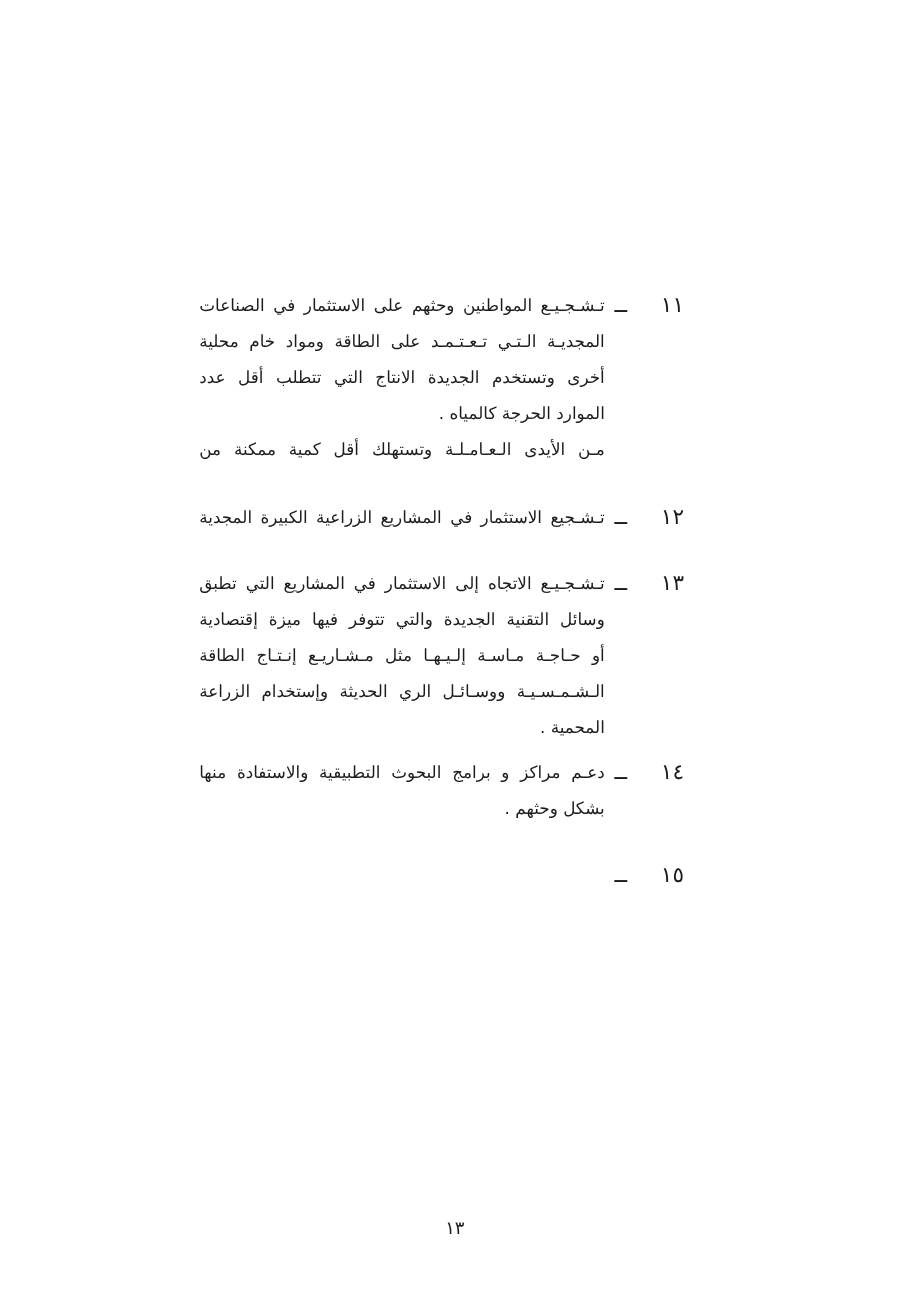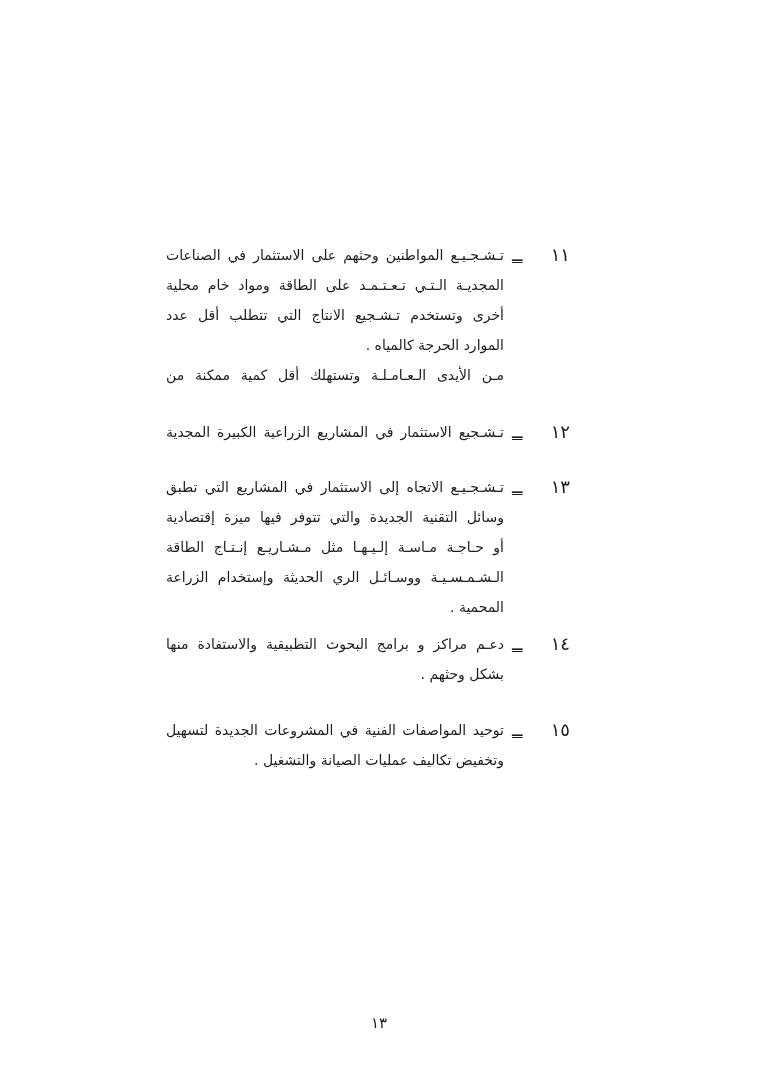--- a/index.html
+++ b/index.html
@@ -36,21 +36,20 @@
     flex: 0 0 58px;
     display: flex;
     justify-content: space-between;
     align-items: flex-start;
     font-size: 18px;
     line-height: 30px;
     white-space: nowrap;
   }
   .marker .dash {
     letter-spacing: 0;
-    text-decoration: underline;
   }
   .lines {
     width: 338px;
     font-size: 14px;
     line-height: 30px;
   }
   .line {
     text-align: justify;
     text-align-last: justify;
     white-space: nowrap;
@@ -76,21 +75,21 @@
 
 <div class="content">
   <div class="item">
     <div class="marker">
       <span class="num">١١</span>
       <span class="dash">ــ</span>
     </div>
     <div class="lines">
         <div class="line">تـشـجـيـع المواطنين وحثهم على الاستثمار في الصناعات</div>
         <div class="line">المجديـة الـتـي تـعـتـمـد على الطاقة ومواد خام محلية</div>
-        <div class="line">أخرى وتستخدم تـشـجيع الانتاج التي تتطلب أقل عدد</div>
+        <div class="line">أخرى وتستخدم الجديدة الانتاج التي تتطلب أقل عدد</div>
         <div class="line last">الموارد الحرجة كالمياه .</div>
         <div class="line">مـن الأيدى الـعـامـلـة وتستهلك أقل كمية ممكنة من</div>
       </div>
   </div>
 
   <div class="item">
     <div class="marker">
       <span class="num">١٢</span>
       <span class="dash">ــ</span>
     </div>
@@ -122,20 +121,16 @@
         <div class="line">دعـم مراكز و برامج البحوث التطبيقية والاستفادة منها</div>
         <div class="line last">بشكل وحثهم .</div>
       </div>
   </div>
 
   <div class="item">
     <div class="marker">
       <span class="num">١٥</span>
       <span class="dash">ــ</span>
     </div>
-    <div class="lines">
-        <div class="line">توحيد المواصفات الفنية في المشروعات الجديدة لتسهيل</div>
-        <div class="line last">وتخفيض تكاليف عمليات الصيانة والتشغيل .</div>
-      </div>
   </div>
 </div>
 
 <div class="pageno">١٣</div>
 
 </body></html>

